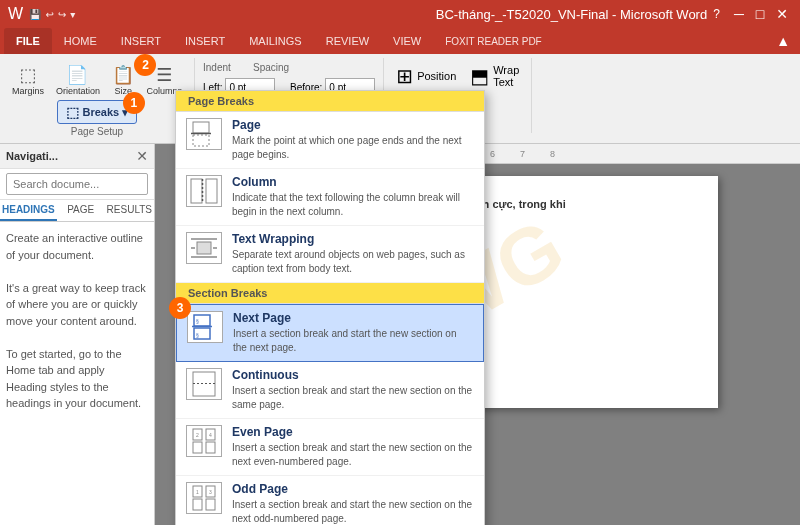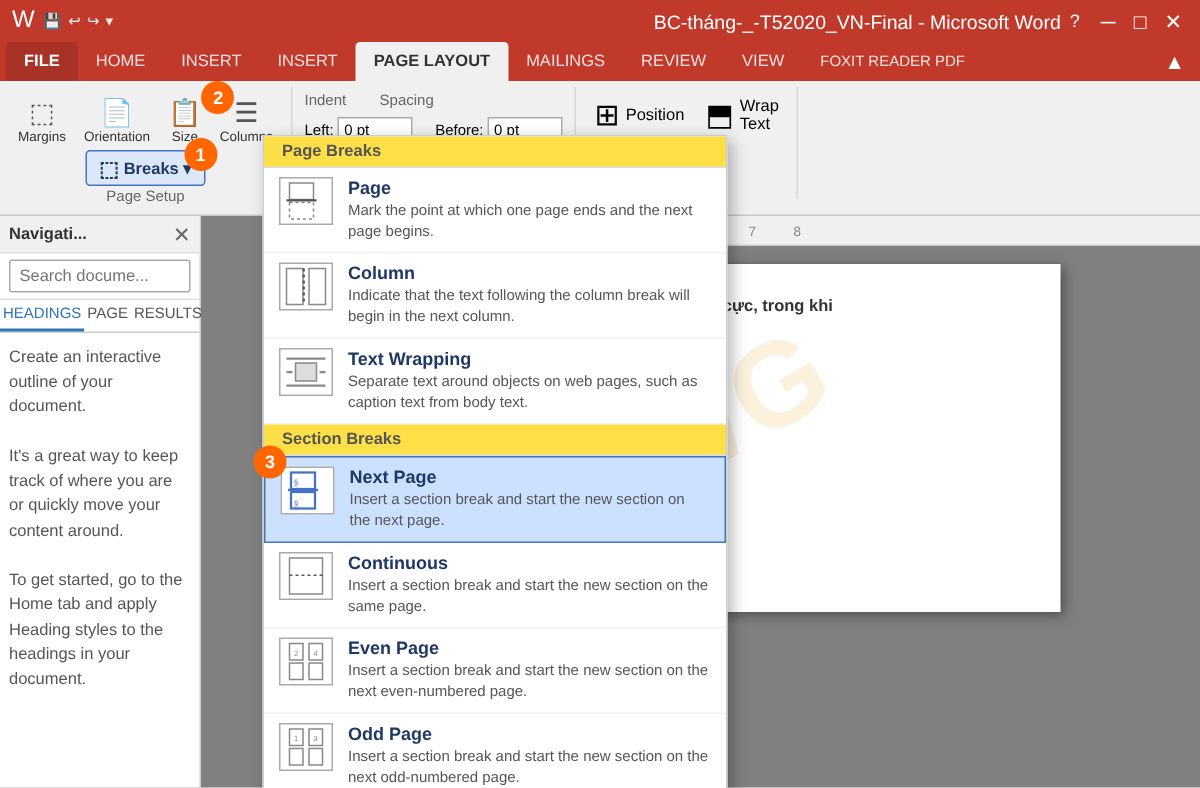--- a/index.html
+++ b/index.html
@@ -99,21 +99,21 @@
 
     
     .main-area {
       display: flex;
       height: calc(525px - 28px - 26px - 90px);
       background: #808080;
     }
 
     
     .nav-pane {
-      width: 134px;
+      width: 155px;
       background: white;
       border-right: 1px solid #ccc;
       display: flex;
       flex-direction: column;
       flex-shrink: 0;
     }
     .nav-pane-header {
       display: flex;
       align-items: center;
       justify-content: space-between;
@@ -135,21 +135,21 @@
     .nav-tabs { display: flex; border-bottom: 1px solid #ccc; }
     .nav-tab {
       flex: 1;
       text-align: center;
       padding: 4px 2px;
       font-size: 10px;
       cursor: pointer;
       color: #555;
       border-bottom: 2px solid transparent;
     }
-    .nav-tab.active { border-bottom: 2px solid #2e75b6; color: #2e75b6; font-weight: 400; }
+    .nav-tab.active { border-bottom: 2px solid #2e75b6; color: #2e75b6; font-weight: 700; }
     .nav-content { padding: 8px 6px; font-size: 11px; color: #555; line-height: 1.5; flex: 1; }
 
     
     .doc-area { flex: 1; position: relative; display: flex; justify-content: center; padding: 10px; background: #808080; overflow: hidden; }
     .doc-page { background: white; width: 500px; padding: 20px; position: relative; box-shadow: 2px 2px 8px rgba(0,0,0,0.4); }
 
     .doc-text { font-size: 11px; color: #333; line-height: 1.6; }
     .doc-watermark {
       position: absolute;
       top: 50%;
@@ -251,21 +251,20 @@
     <span style="color:white; font-size:14px; cursor:pointer; padding: 0 4px;">□</span>
     <span style="color:white; font-size:14px; cursor:pointer; padding: 0 4px;">✕</span>
   </div>
 </div>
 
 <div class="ribbon-tabs">
   <div class="ribbon-tab" style="background:#a93226; border-radius:3px 3px 0 0; color:white; font-weight:600;">FILE</div>
   <div class="ribbon-tab">HOME</div>
   <div class="ribbon-tab">INSERT</div>
   <div class="ribbon-tab">INSERT</div>
-  <div class="ribbon-tab active">PAGE LAYOUT</div>
   <div class="ribbon-tab">MAILINGS</div>
   <div class="ribbon-tab">REVIEW</div>
   <div class="ribbon-tab">VIEW</div>
   <div class="ribbon-tab" style="font-size:10px;">FOXIT READER PDF</div>
   <div style="flex:1;"></div>
   <span style="color:white; font-size:14px; cursor:pointer; padding:0 6px; align-self:center;">▲</span>
 </div>
 
 <div class="ribbon">
 

